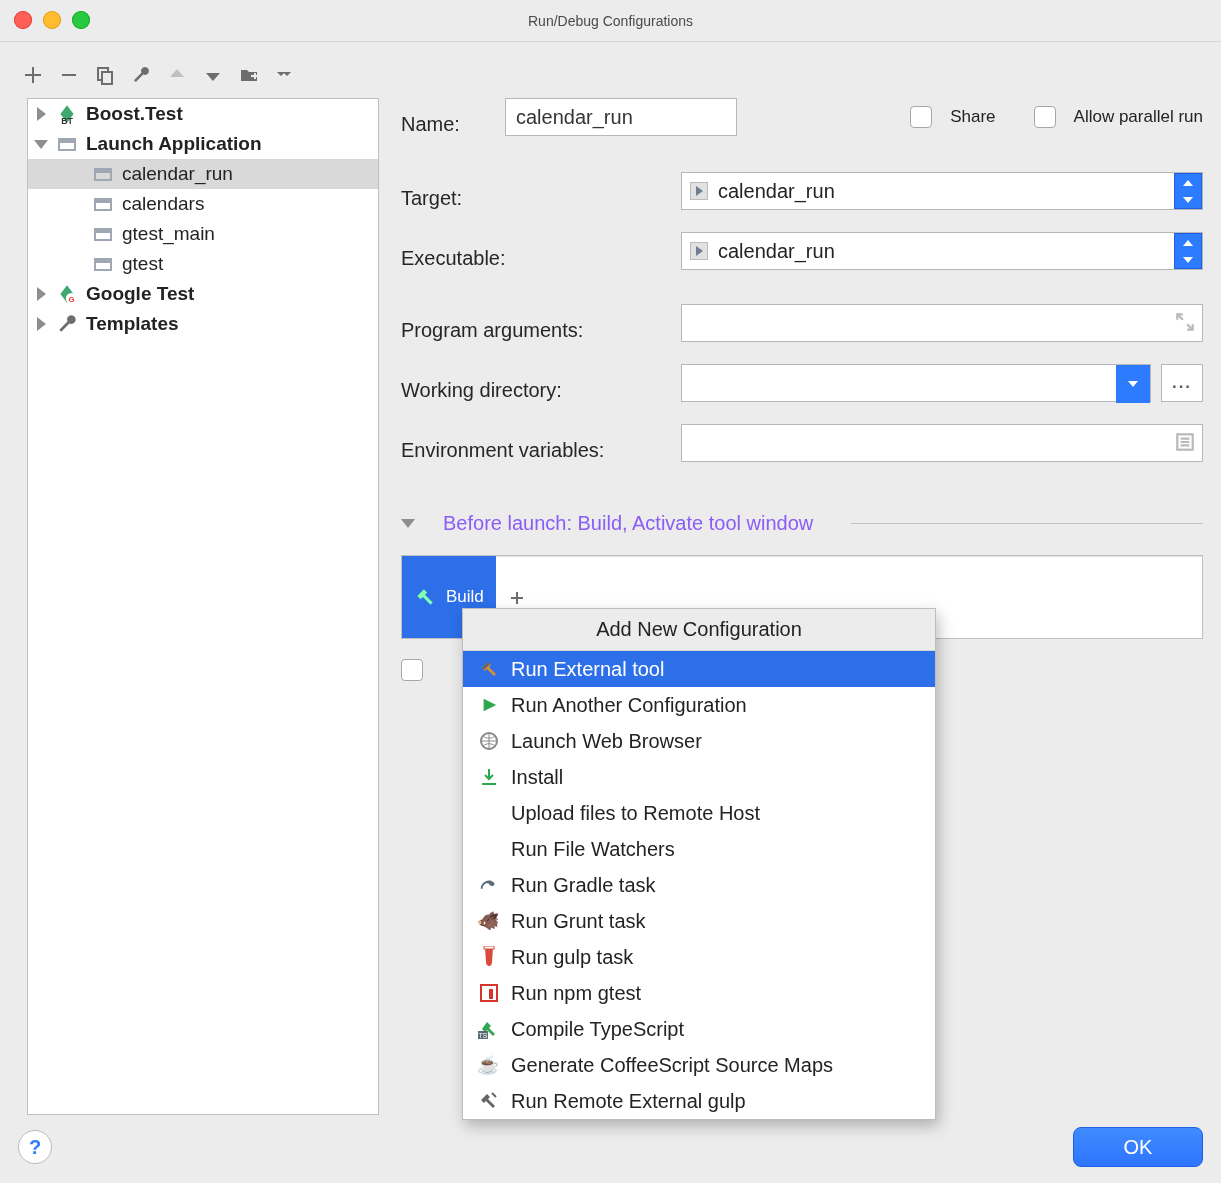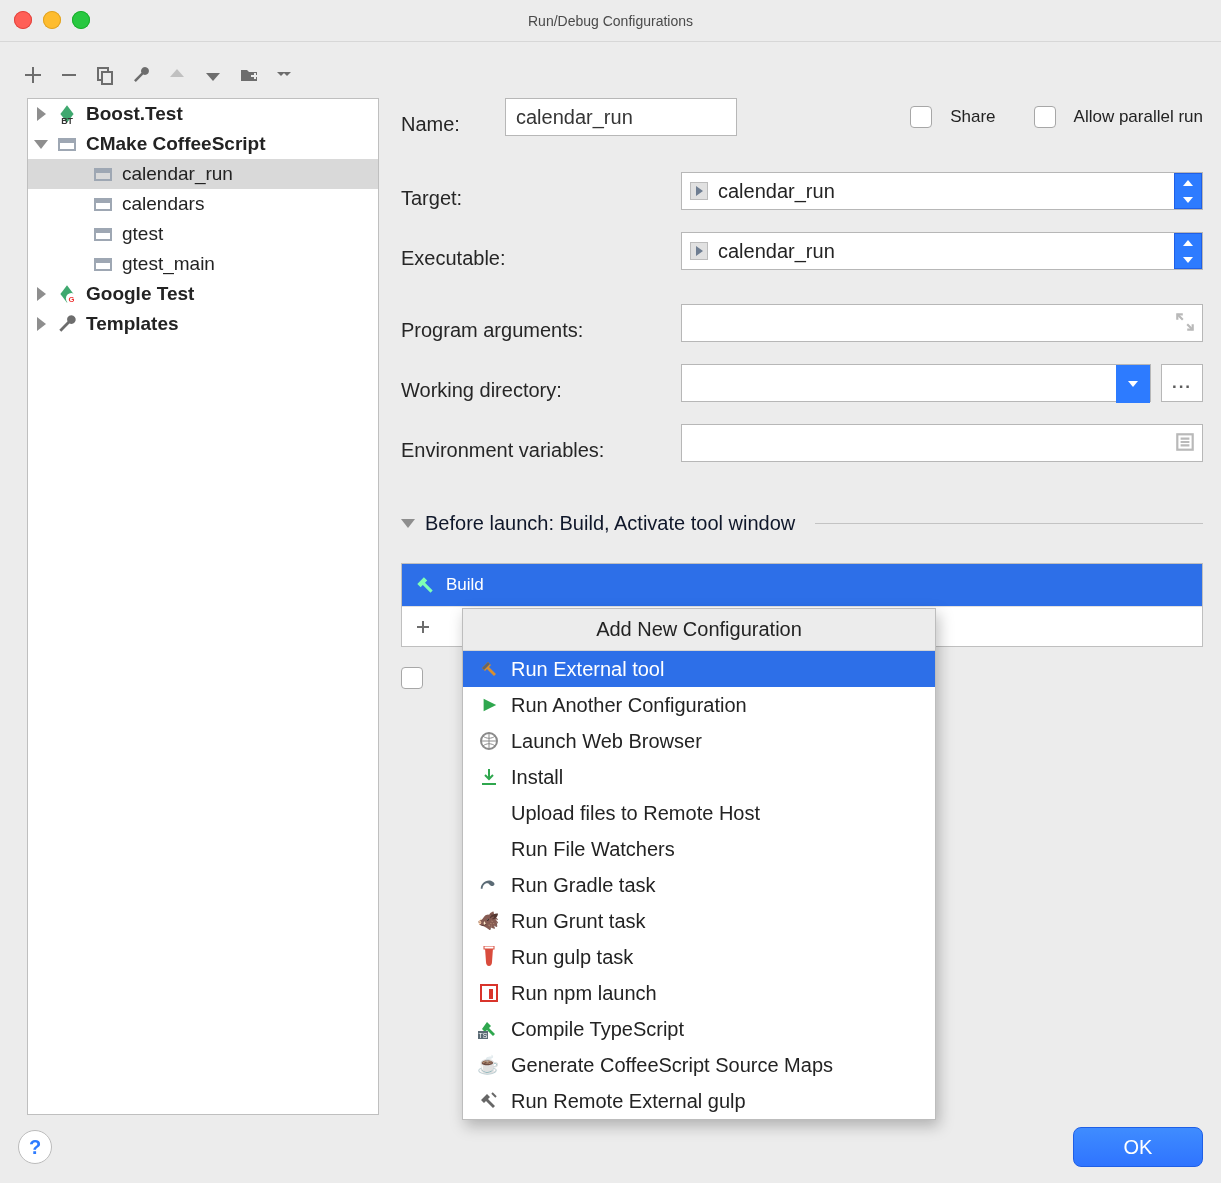--- a/index.html
+++ b/index.html
@@ -146,29 +146,29 @@
 
   .checkbox{
     width:22px; height:22px; border:1px solid #a7a7a7; border-radius:4px; background:#fff;
   }
 
   
   .before-launch{
     margin-top:50px;
   }
   .section-header{
-    display:flex; align-items:center; gap:10px;
-    font-size:20px; color:#0f172a;
+    display:flex; align-items:center; gap:28px;
+    font-size:20px; color:#8b5cf6;
   }
   .section-header .line{ flex:1; height:1px; background:#c3c3c3; margin-left:10px;}
   .task-list{
-    margin-top:28px;
+    margin-top:20px;
     border:1px solid #bfbfbf; background:#fff;
     height:84px;
-    display:flex; flex-direction:column;justify-content:space-between;
+    display:flex; flex-direction:row;justify-content:space-between;
   }
   .task-item{
     flex:0 0 42px; display:flex; align-items:center; gap:10px;
     padding:0 12px;
   }
   .task-selected{ background:#2d6fe8; color:#fff; }
   .hammer-icon{ color:#22994e; }
   .task-selected .hammer-icon{ color:#7fffb4; }
   .task-toolbar{
     flex:1; border-top:1px solid #e1e1e1;
@@ -293,45 +293,45 @@
         <span>Boost.Test</span>
       </div>
 
       <div class="tree-row bold">
         <span class="arrow-holder">
             <span class="arrow down"></span>
           </span>
         <span class="tree-icon">
             <span class="app-icon-rect"></span>
           </span>
-        <span>CMake CoffeeScript</span>
+        <span>Launch Application</span>
       </div>
       <div class="tree-row child selected">
         <span class="tree-icon">
             <span class="app-icon-rect"></span>
           </span>
         <span>calendar_run</span>
       </div>
       <div class="tree-row child">
         <span class="tree-icon">
             <span class="app-icon-rect"></span>
           </span>
         <span>calendars</span>
       </div>
       <div class="tree-row child">
         <span class="tree-icon">
             <span class="app-icon-rect"></span>
           </span>
+        <span>gtest_main</span>
+      </div>
+      <div class="tree-row child">
+        <span class="tree-icon">
+            <span class="app-icon-rect"></span>
+          </span>
         <span>gtest</span>
-      </div>
-      <div class="tree-row child">
-        <span class="tree-icon">
-            <span class="app-icon-rect"></span>
-          </span>
-        <span>gtest_main</span>
       </div>
 
       <div class="tree-row bold">
         <span class="arrow-holder">
             <span class="arrow right"></span>
           </span>
         <span class="tree-icon">
             <svg viewBox="0 0 20 20">
               <path d="M10 2l6 8-6 8-6-8z" fill="#3fa86f"></path>
               <circle cx="14" cy="14" r="5" fill="#fff"></circle>
@@ -555,21 +555,21 @@
           </span>
           <span>Run gulp task</span>
         </div>
         <div class="menu-item">
           <span class="mi-icon">
             <svg width="20" height="20" viewBox="0 0 20 20">
               <rect x="2" y="2" width="16" height="16" fill="none" stroke="#d9342b" stroke-width="2"></rect>
               <rect x="10" y="6" width="4" height="10" fill="#d9342b"></rect>
             </svg>
           </span>
-          <span>Run npm launch</span>
+          <span>Run npm gtest</span>
         </div>
         <div class="menu-item">
           <span class="mi-icon">
             <svg width="22" height="20" viewBox="0 0 22 20">
               <path d="M4 10l5-7 4 4-2 2 6 6-2 2-6-6-2 2z" fill="#2fa74e"></path>
               <rect x="0" y="12" width="10" height="8" fill="#5b6b75"></rect>
               <text x="5" y="19" font-size="7" fill="#fff" text-anchor="middle">TS</text>
             </svg>
           </span>
           <span>Compile TypeScript</span>

